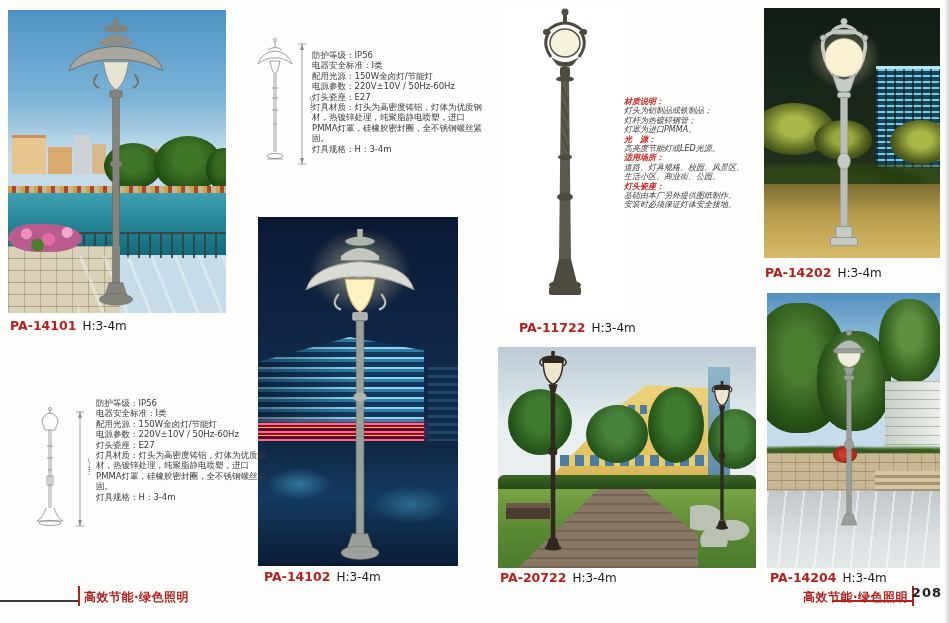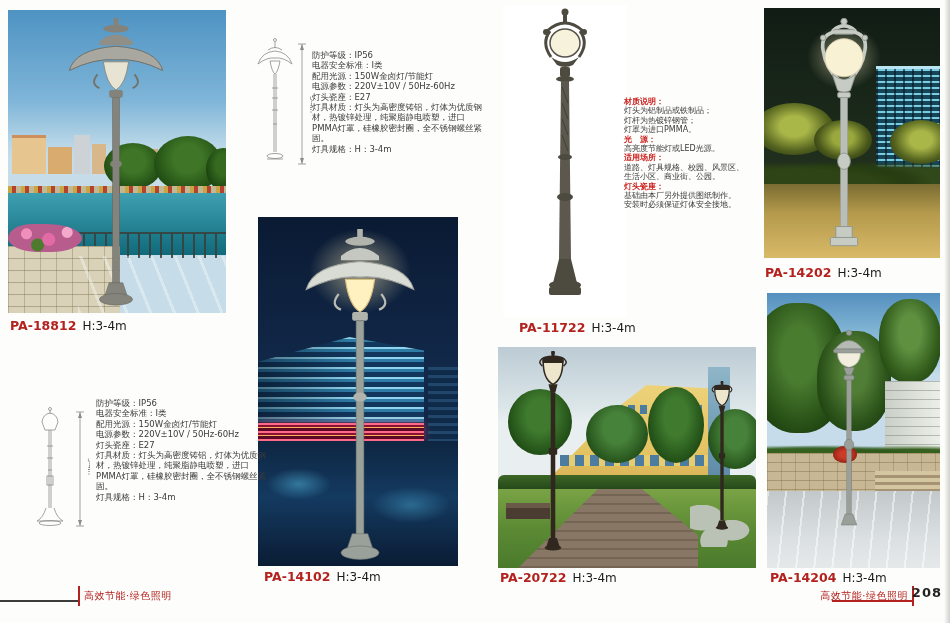--- a/index.html
+++ b/index.html
@@ -10,27 +10,27 @@
   .photo div{position:absolute;}
 
   
   .label{white-space:nowrap;font-size:12px;color:#1c1c1c;height:15px;}
   .label .code{color:#b3221e;font-weight:bold;font-size:12.5px;position:static;margin-right:6px;}
   .label .size{position:static;}
 
   
   .spec{width:178px;font-size:8.5px;line-height:10.4px;color:#3a3a3a;}
   .spec div{position:static;}
-  .info{width:132px;font-size:8px;line-height:9.4px;color:#3a3a3a;}
+  .info{width:132px;font-size:8px;line-height:9.4px;color:#3a3a3a;font-style:italic;}
   .info div{position:static;}
   .info .hd{color:#cc2420;font-weight:bold;}
 
   
   .pgnum{font-size:13px;font-weight:bold;color:#222;letter-spacing:1px;}
-  .slogan{font-size:10px;font-weight:normal;color:#b3221e;letter-spacing:.5px;white-space:nowrap;text-align:right;}
+  .slogan{font-size:12px;font-weight:bold;color:#b3221e;letter-spacing:.5px;white-space:nowrap;text-align:right;}
   .rule-dark{height:2px;background:#3c3c3c;}
   .rule-red{height:2px;background:#b3221e;}
   .divider-red{width:2px;background:#b3221e;}
 
   
   #ph1{left:8px;top:10px;width:218px;height:303px;
        background:linear-gradient(180deg,#4e93c3 0%,#7fb5d8 30%,#b7d6e7 44%,#c6dcE8 48%);}
   .s1-b1{left:4px;top:128px;width:34px;height:36px;background:#e6c68e;box-shadow:0 -3px 0 #cf8f5a;}
   .s1-b2{left:40px;top:137px;width:24px;height:27px;background:#d9ab6e;}
   .s1-b3{left:66px;top:125px;width:16px;height:39px;background:#ccd2d5;}
@@ -269,21 +269,21 @@
       <path class="scroll" d="M31,58 Q23,68 33,72"></path>
       <path class="scroll" d="M69,58 Q77,68 67,72"></path>
       <rect class="collar" x="43" y="74" width="14" height="8" rx="2"></rect>
       <rect class="pole" x="46.5" y="82" width="7" height="193"></rect>
       <ellipse class="collar" cx="50" cy="150" rx="6" ry="4"></ellipse>
       <path class="base" d="M43,272 L57,272 L62,287 L38,287 Z"></path>
       <ellipse class="base" cx="50" cy="289" rx="17" ry="6"></ellipse>
     </svg>
   </div>
   <div class="label" id="lb1">
-    <span class="code">PA-18812</span><span class="size">H:3-4m</span>
+    <span class="code">PA-14101</span><span class="size">H:3-4m</span>
   </div>
 
   <svg id="draw1" class="sketch" viewBox="0 0 58 138">
     <circle cx="21" cy="4" r="1.5"></circle>
     <path d="M21,6 L21,12"></path>
     <path d="M14,14 Q21,9 28,14"></path>
     <path d="M4,28 Q8,16 21,15 Q34,16 38,28 Q29,21 21,22 Q13,21 4,28 Z"></path>
     <path d="M16,25 L26,25 Q24,36 21,38 Q18,36 16,25"></path>
     <path d="M20,38 L20,116 M22,38 L22,116"></path>
     <path d="M18,52 L24,52 M18,62 L24,62 M18,74 L24,74 M19,88 L23,88"></path>

